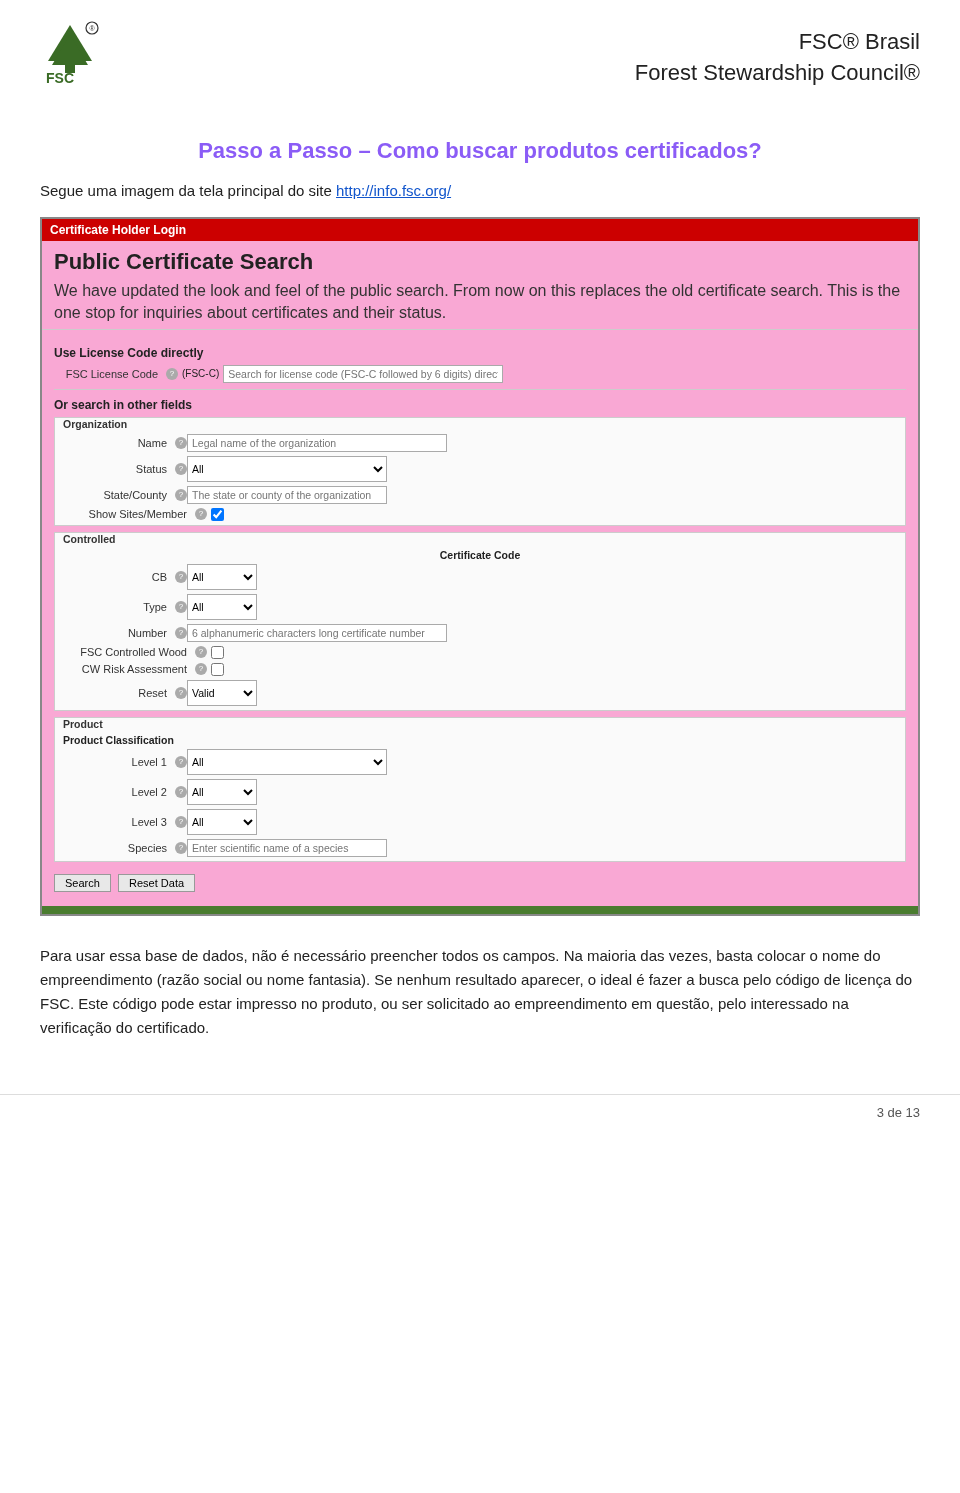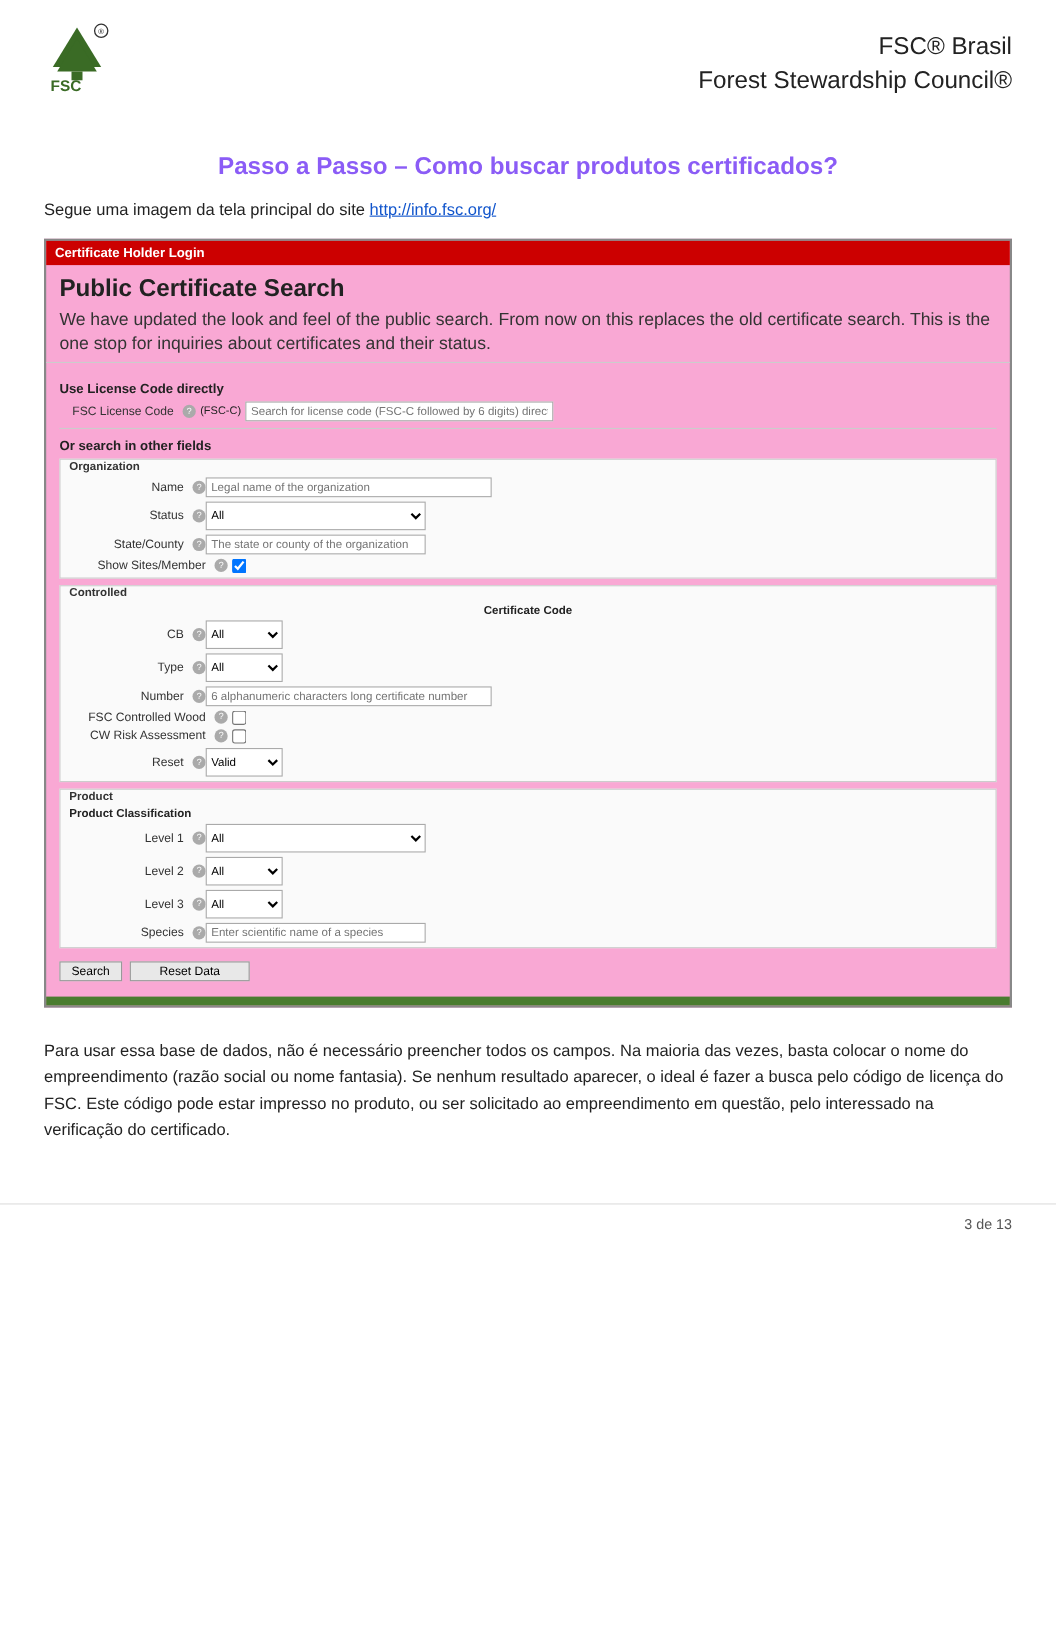--- a/index.html
+++ b/index.html
@@ -203,21 +203,21 @@
       border: 1px solid #999;
       font-size: 11px;
       padding: 2px 10px;
       cursor: pointer;
       margin-right: 4px;
     }
     .btn-reset {
       background: #e8e8e8;
       border: 1px solid #999;
       font-size: 11px;
-      padding: 2px 26px;
+      padding: 2px 10px;
       cursor: pointer;
     }
     .button-row {
       margin-top: 8px;
       padding: 4px 0;
     }
 
     
     .body-paragraph {
       font-size: 15px;

